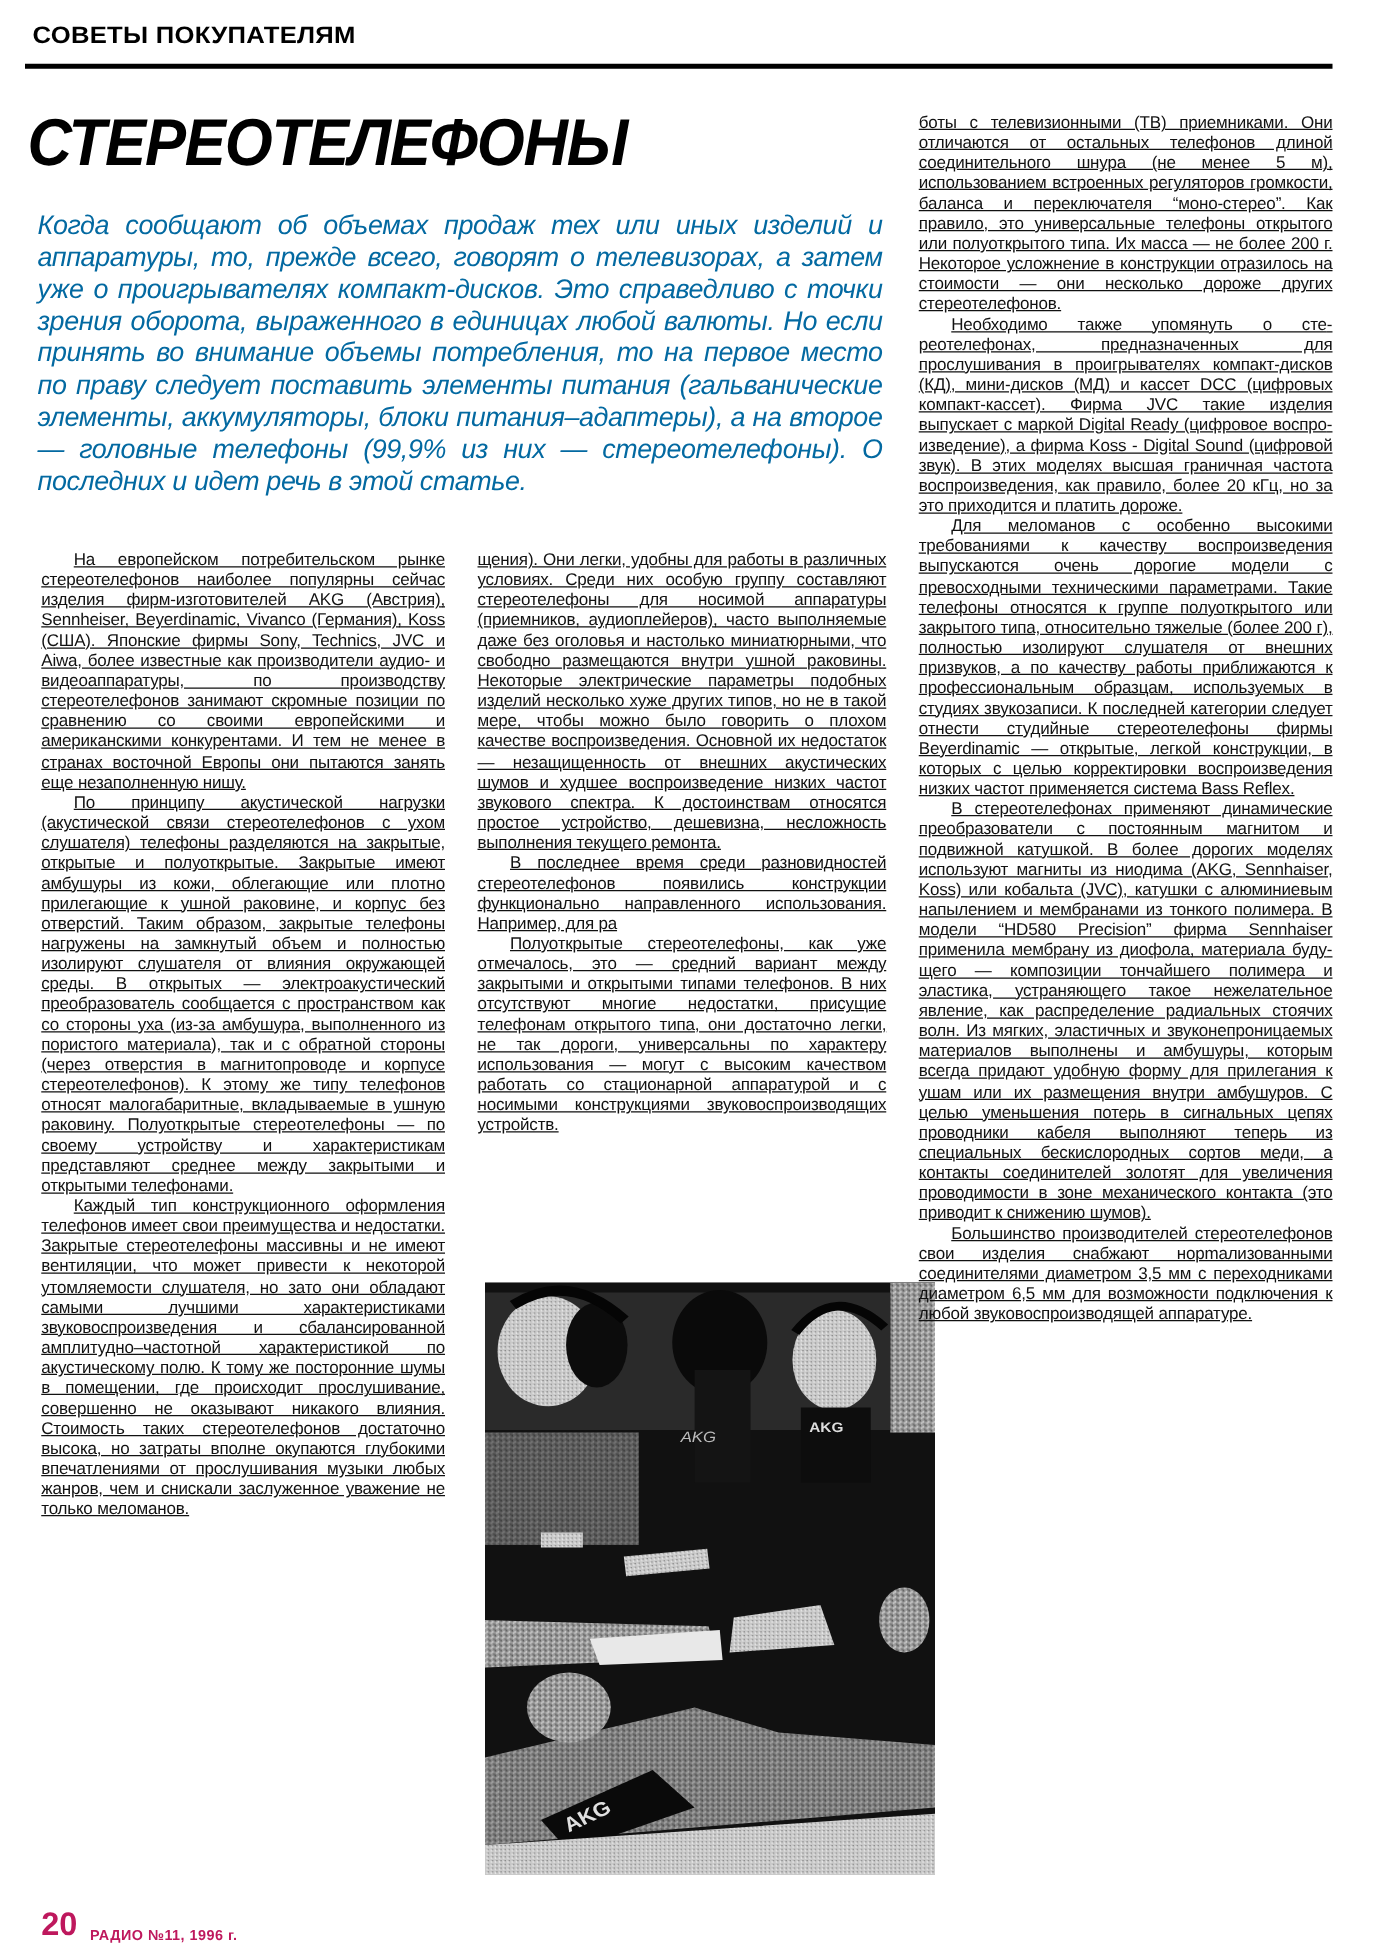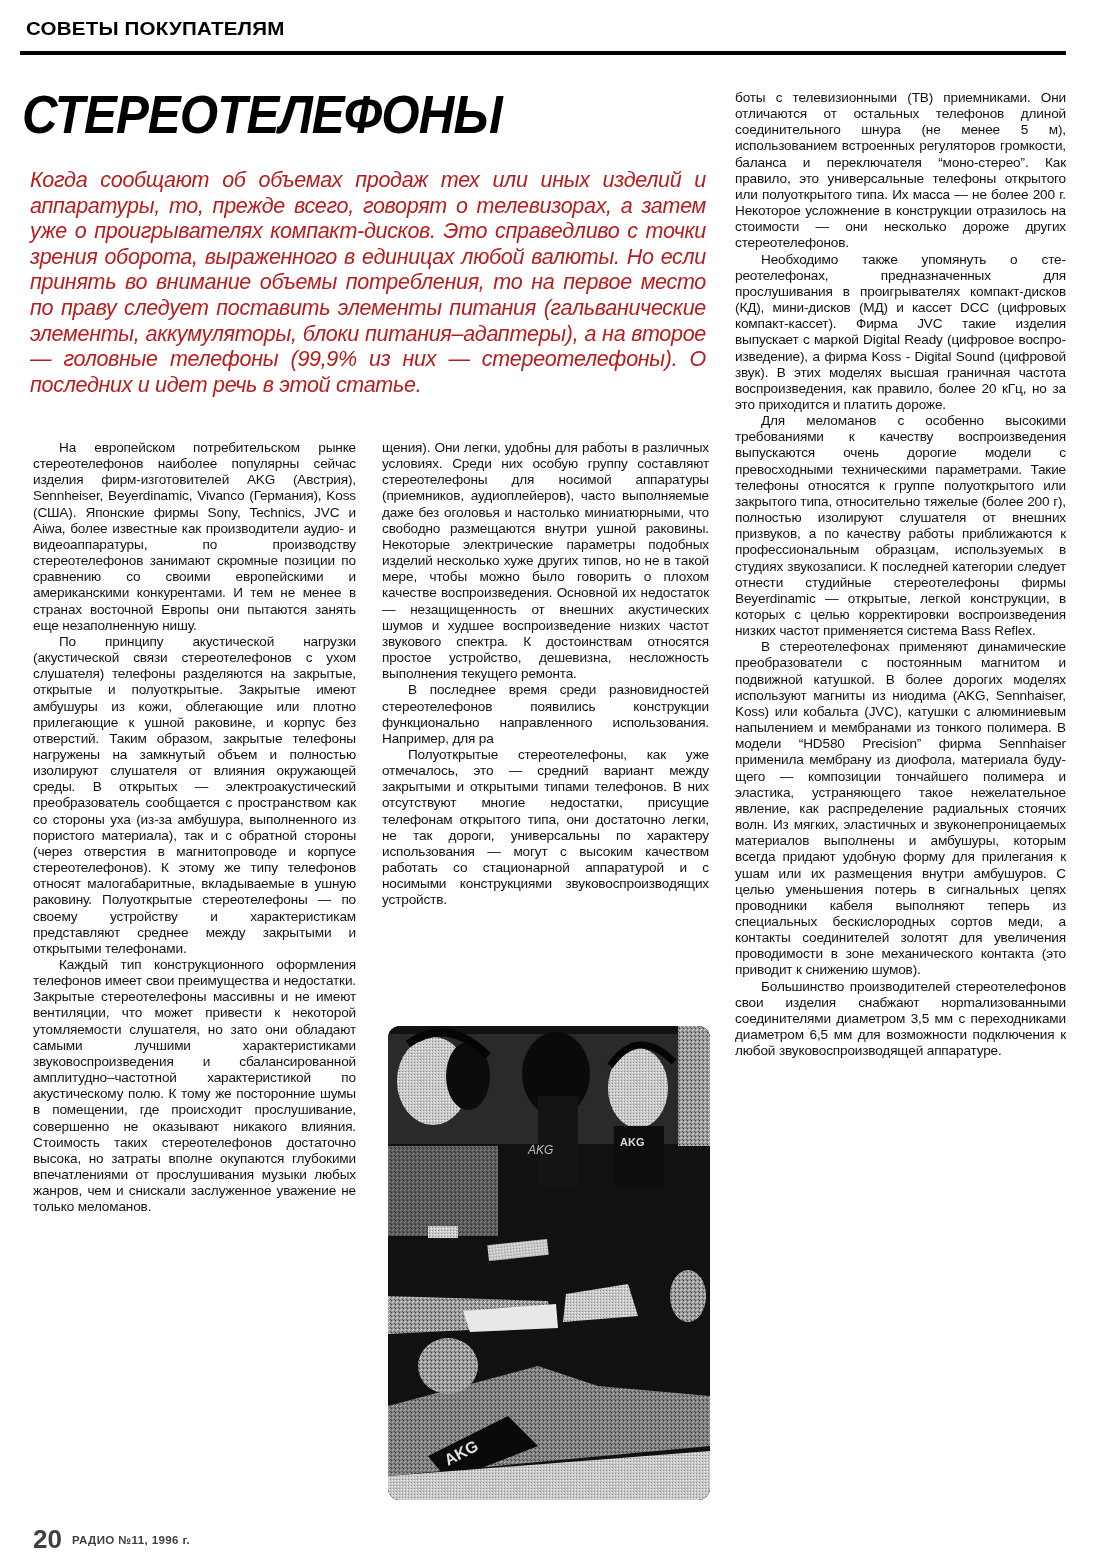--- a/index.html
+++ b/index.html
@@ -20,43 +20,43 @@
   .title {
     position: absolute; left: 22px; top: 85px;
     font-family: "Liberation Sans", sans-serif; font-weight: bold; font-style: italic;
     font-size: 53px; line-height: 60px; letter-spacing: -1px; color: #000;
     transform: scaleX(0.93); transform-origin: left top;
   }
   .intro {
     position: absolute; left: 30px; top: 168px; width: 676px;
     font-family: "Liberation Sans", sans-serif; font-style: italic;
     font-size: 21.5px; line-height: 25.6px; text-align: justify;
-    letter-spacing: -0.3px; color: #b91c1c;
+    letter-spacing: -0.3px; color: #0369a1;
   }
   .col {
     position: absolute;
     font-family: "Liberation Sans", sans-serif;
     font-size: 13.6px; line-height: 16.15px; text-align: justify;
     color: #111; letter-spacing: -0.15px;
     hyphens: manual;
   }
-  .col p { margin: 0; text-indent: 26px; }
+  .col p { margin: 0; text-indent: 26px; text-decoration: underline; }
   .col p.cont { text-indent: 0; }
   .col-left { left: 33px; top: 440px; width: 323px; }
   .col-mid { left: 382px; top: 440px; width: 327px; }
   .col-right { left: 735px; top: 90px; width: 331px; }
   .photo {
-    position: absolute; left: 388px; top: 1026px; width: 322px; height: 474px;
-    background: #1a1a1a; overflow: hidden; border-radius: 12px;
+    position: absolute; left: 388px; top: 1026px; width: 360px; height: 474px;
+    background: #1a1a1a; overflow: hidden;
   }
   .photo svg { display: block; width: 100%; height: 100%; }
   .footer {
     position: absolute; left: 33px; top: 1524px;
-    font-family: "Liberation Sans", sans-serif; color: #404040;
-    display: flex; align-items: center; gap: 10px;
+    font-family: "Liberation Sans", sans-serif; color: #be185d;
+    display: flex; align-items: flex-end; gap: 10px;
   }
   .page-num { font-weight: bold; font-size: 26px; }
   .issue { font-weight: bold; font-size: 11.5px; letter-spacing: 0.4px; }
 </style>
 </head>
 <body>
 
 <div class="rubric">СОВЕТЫ ПОКУПАТЕЛЯМ</div>
 <div class="rule"></div>
 

